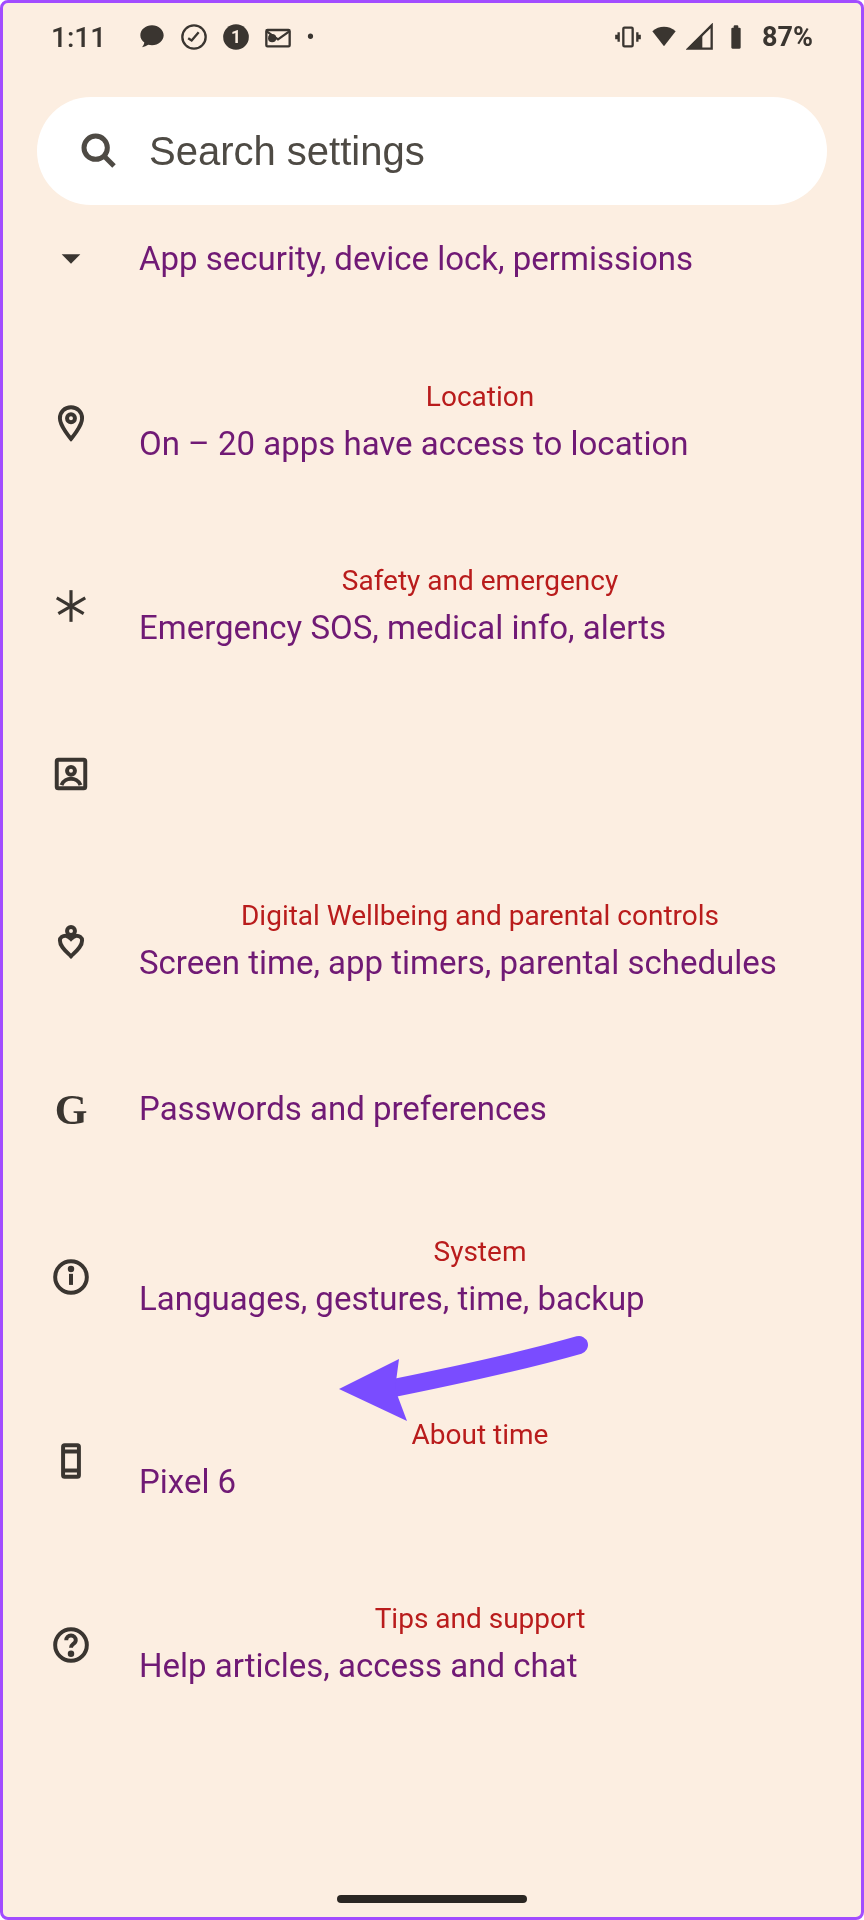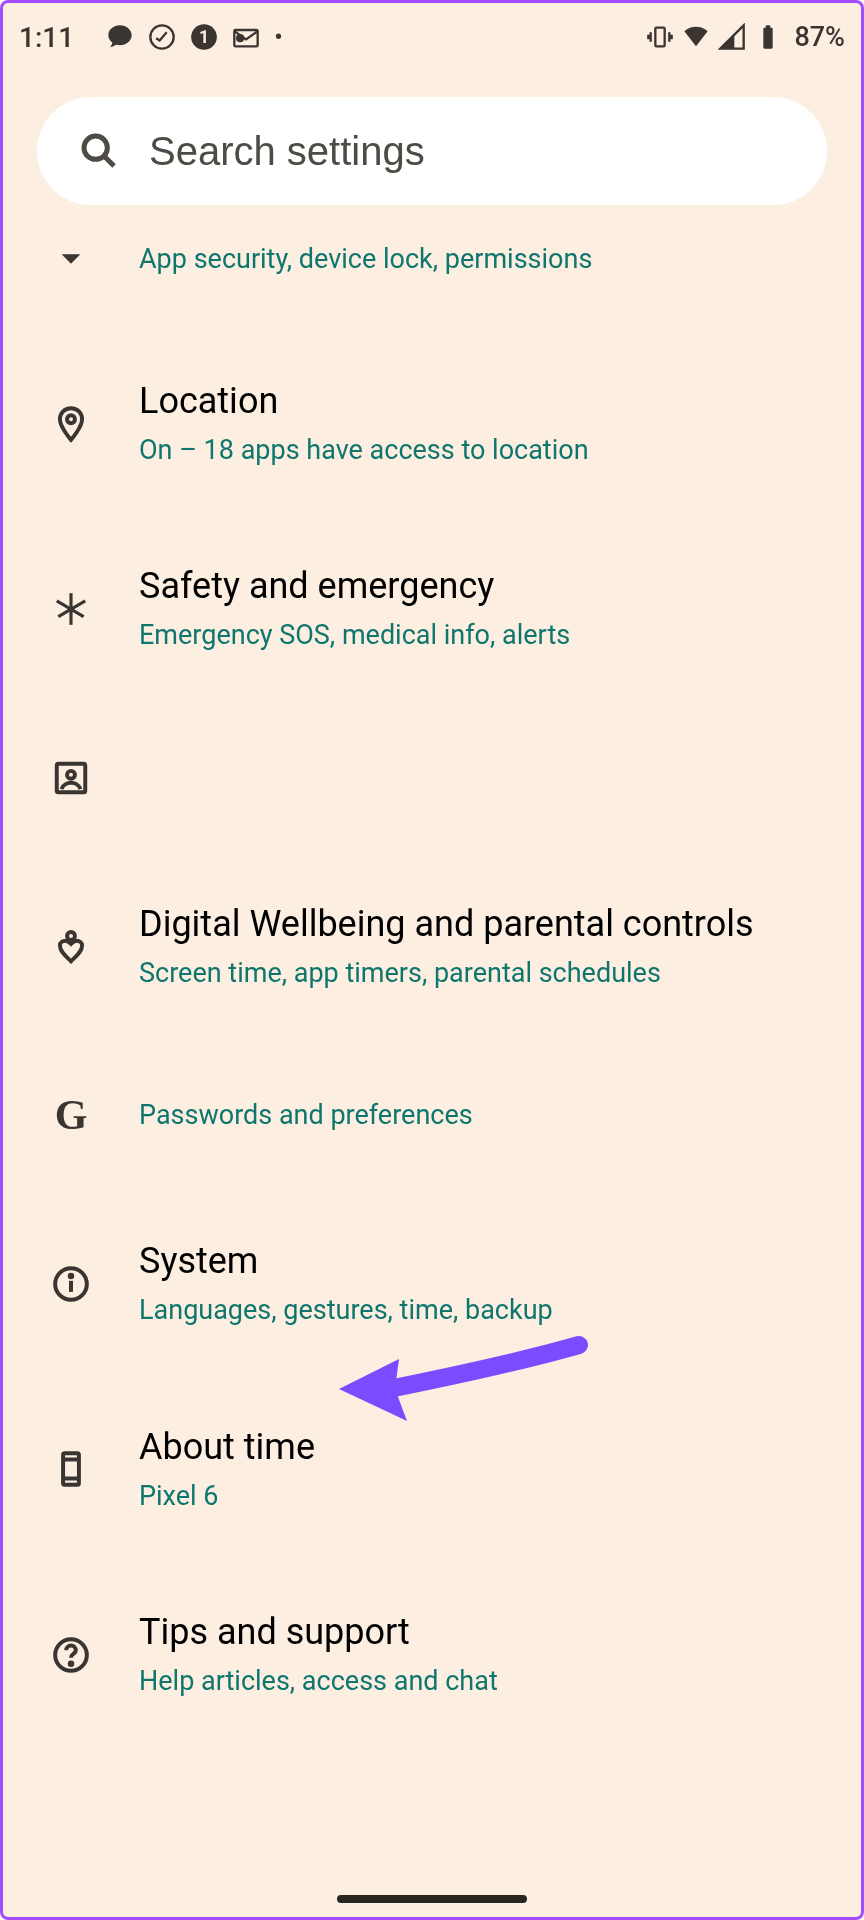--- a/index.html
+++ b/index.html
@@ -19,27 +19,27 @@
     overflow: hidden;
     display: flex;
     flex-direction: column;
   }
   
   .status-bar {
     height: 68px;
     display: flex;
     align-items: center;
     justify-content: space-between;
-    padding: 0 16px;
+    padding: 0 48px;
     color: #3a3530;
     font-size: 26px;
     font-weight: 500;
   }
   .status-left { display: flex; align-items: center; gap: 14px; }
-  .status-right { display: flex; align-items: center; gap: 8px; }
+  .status-right { display: flex; align-items: center; gap: 8px; font-weight: bold; }
   .status-icon { width: 28px; height: 28px; display: inline-flex; align-items: center; justify-content: center; }
   .status-icon svg { width: 100%; height: 100%; fill: #3a3530; }
   .status-time { font-size: 28px; margin-right: 18px; }
   .status-dot { font-size: 24px; line-height: 1; }
   .battery-text { font-size: 27px; margin-left: 4px; }
 
   
   .search-wrap { padding: 26px 34px 10px 34px; }
   .search-bar {
     background: #ffffff;
@@ -74,22 +74,22 @@
     width: 56px;
     height: 56px;
     flex-shrink: 0;
     display: flex;
     align-items: center;
     justify-content: center;
   }
   .row .icon-box svg { width: 38px; height: 38px; stroke: #3a3530; stroke-width: 2.5; fill: none; }
   .row .icon-box.fill svg { fill: #3a3530; stroke: none; }
   .row .text-box { flex: 1; display: flex; flex-direction: column; gap: 8px; }
-  .row .title { font-size: 36px; color: #000000; font-weight: 400; line-height: 1.25; }
-  .row .subtitle { font-size: 27px; color: #0f766e; line-height: 1.35; }
+  .row .title { font-size: 28px; color: #b91c1c; font-weight: 400; line-height: 1.25; text-align: center; }
+  .row .subtitle { font-size: 33px; color: #701a75; line-height: 1.35; }
 
   .partial-row { padding-top: 10px; padding-bottom: 44px; }
   .partial-row .icon-box svg { width: 28px; height: 28px; }
 
   
   .annotation-arrow {
     position: absolute;
     left: 326px;
     top: 1332px;
     width: 260px;
@@ -201,21 +201,21 @@
 
     <div class="row">
       <div class="icon-box">
         <svg viewBox="0 0 24 24">
             <path d="M12 2c-4 0-7 3-7 7 0 5 7 13 7 13s7-8 7-13c0-4-3-7-7-7z"></path>
             <circle cx="12" cy="9" r="2.5"></circle>
           </svg>
       </div>
       <div class="text-box">
         <div class="title">Location</div>
-        <div class="subtitle">On – 18 apps have access to location</div>
+        <div class="subtitle">On – 20 apps have access to location</div>
       </div>
     </div>
 
     <div class="row">
       <div class="icon-box fill">
         <svg viewBox="0 0 24 24">
             <path d="M11 2h2v20h-2z"></path>
             <path d="M3.5 6l17 10-1 1.7-17-10z"></path>
             <path d="M20.5 6l-17 10 1 1.7 17-10z"></path>
           </svg>

